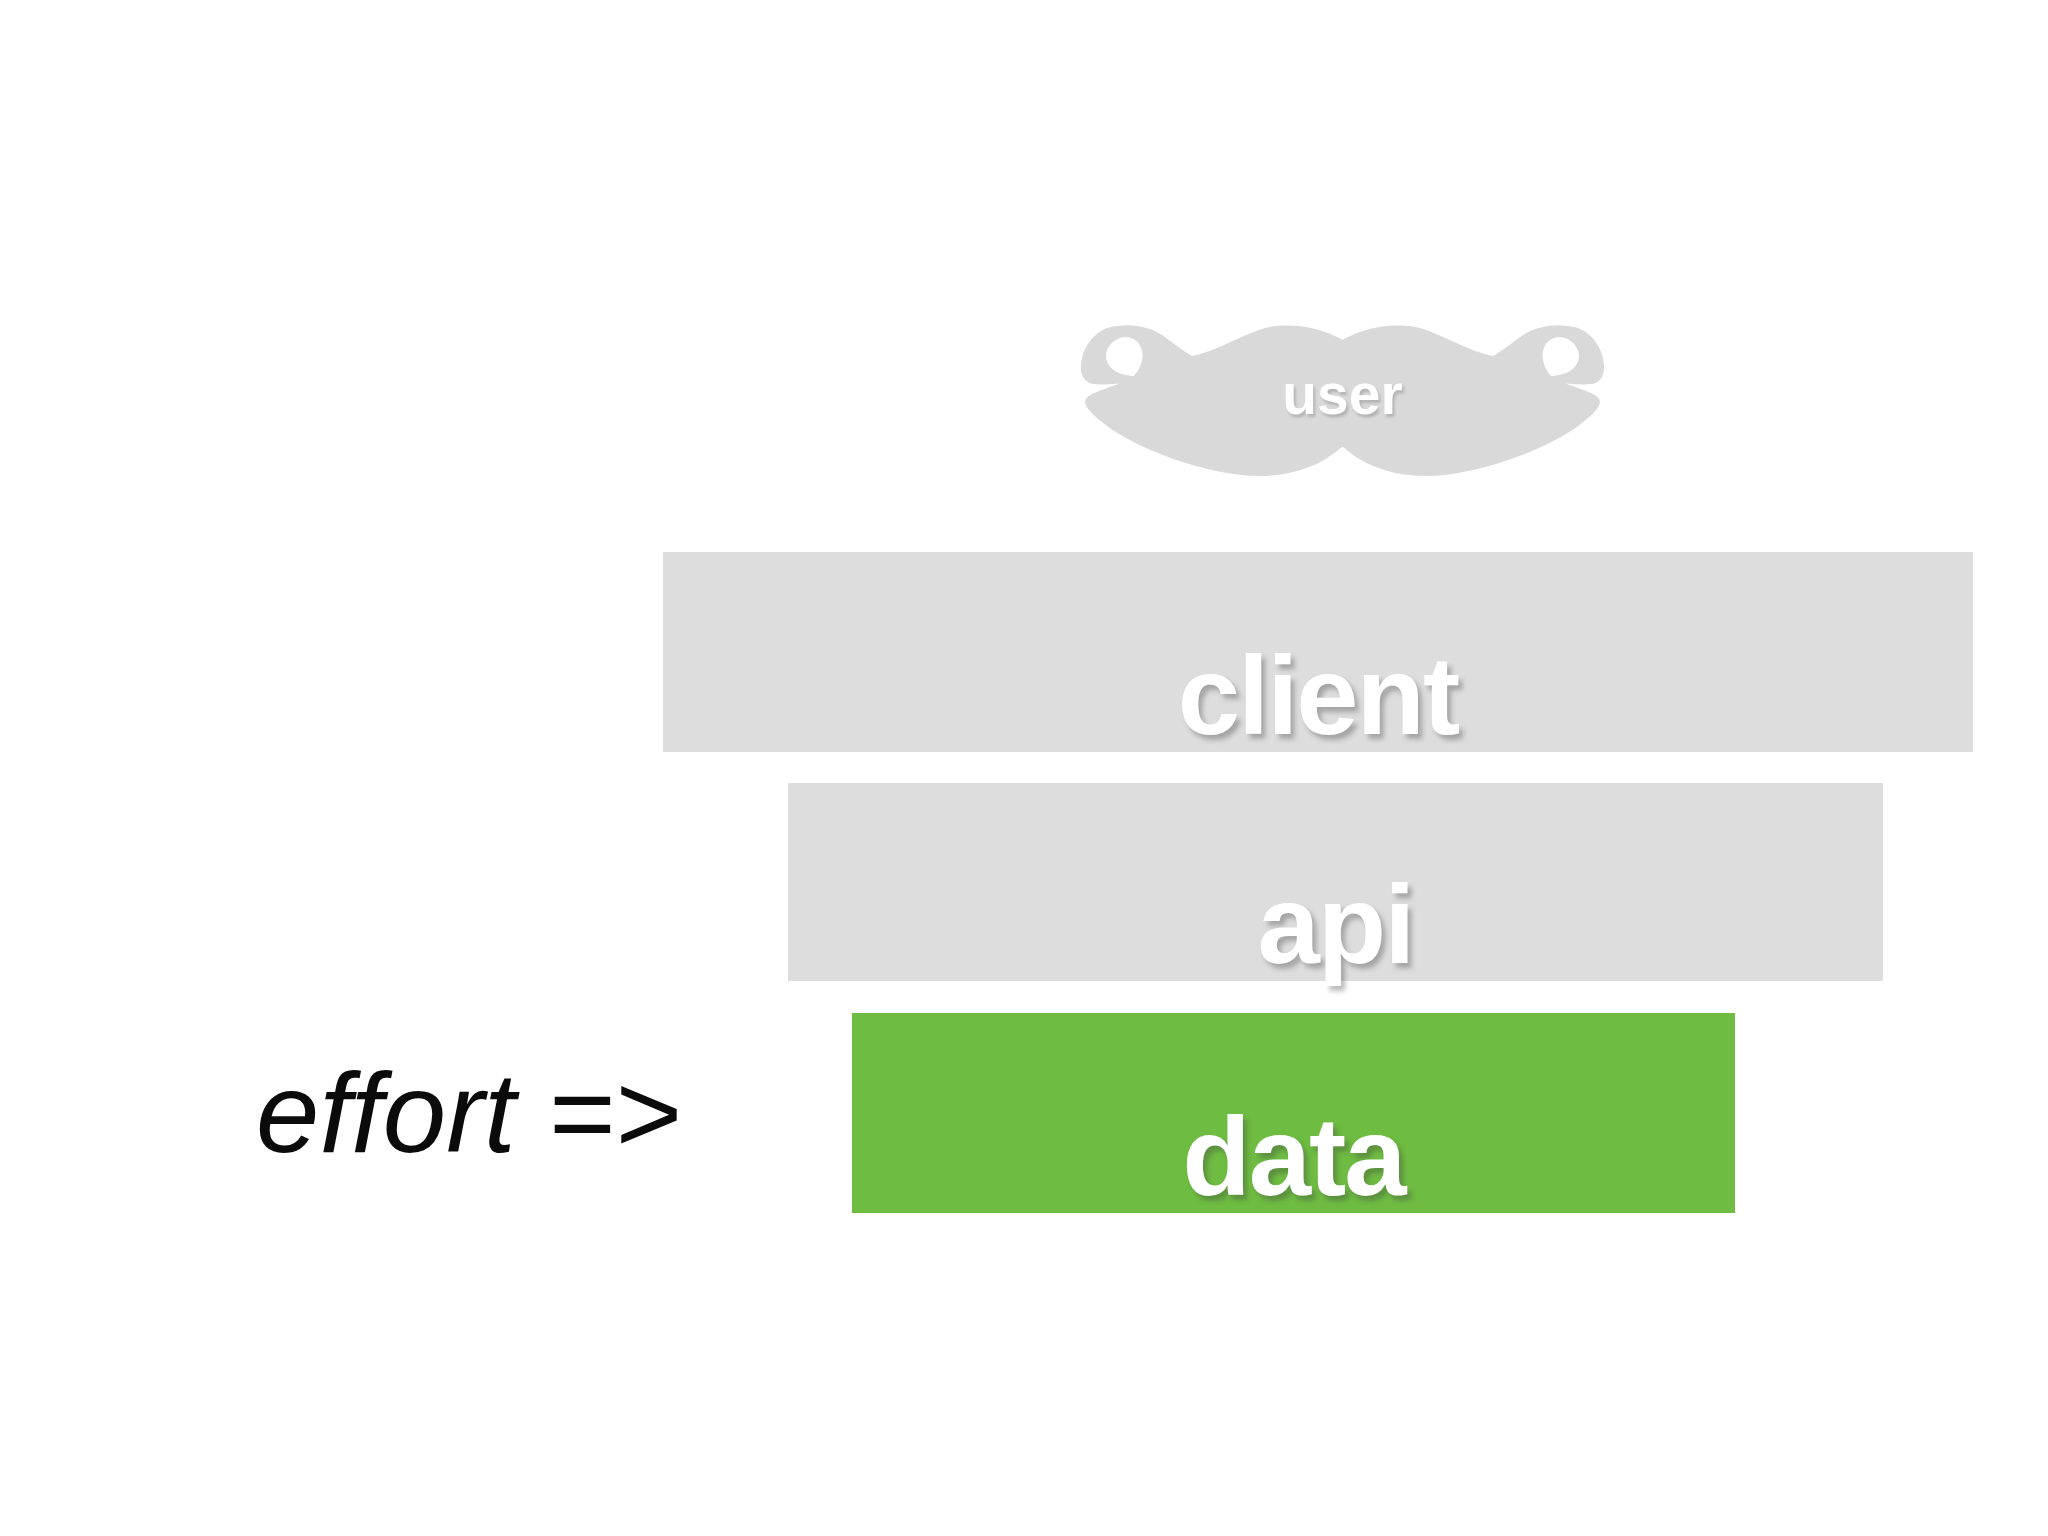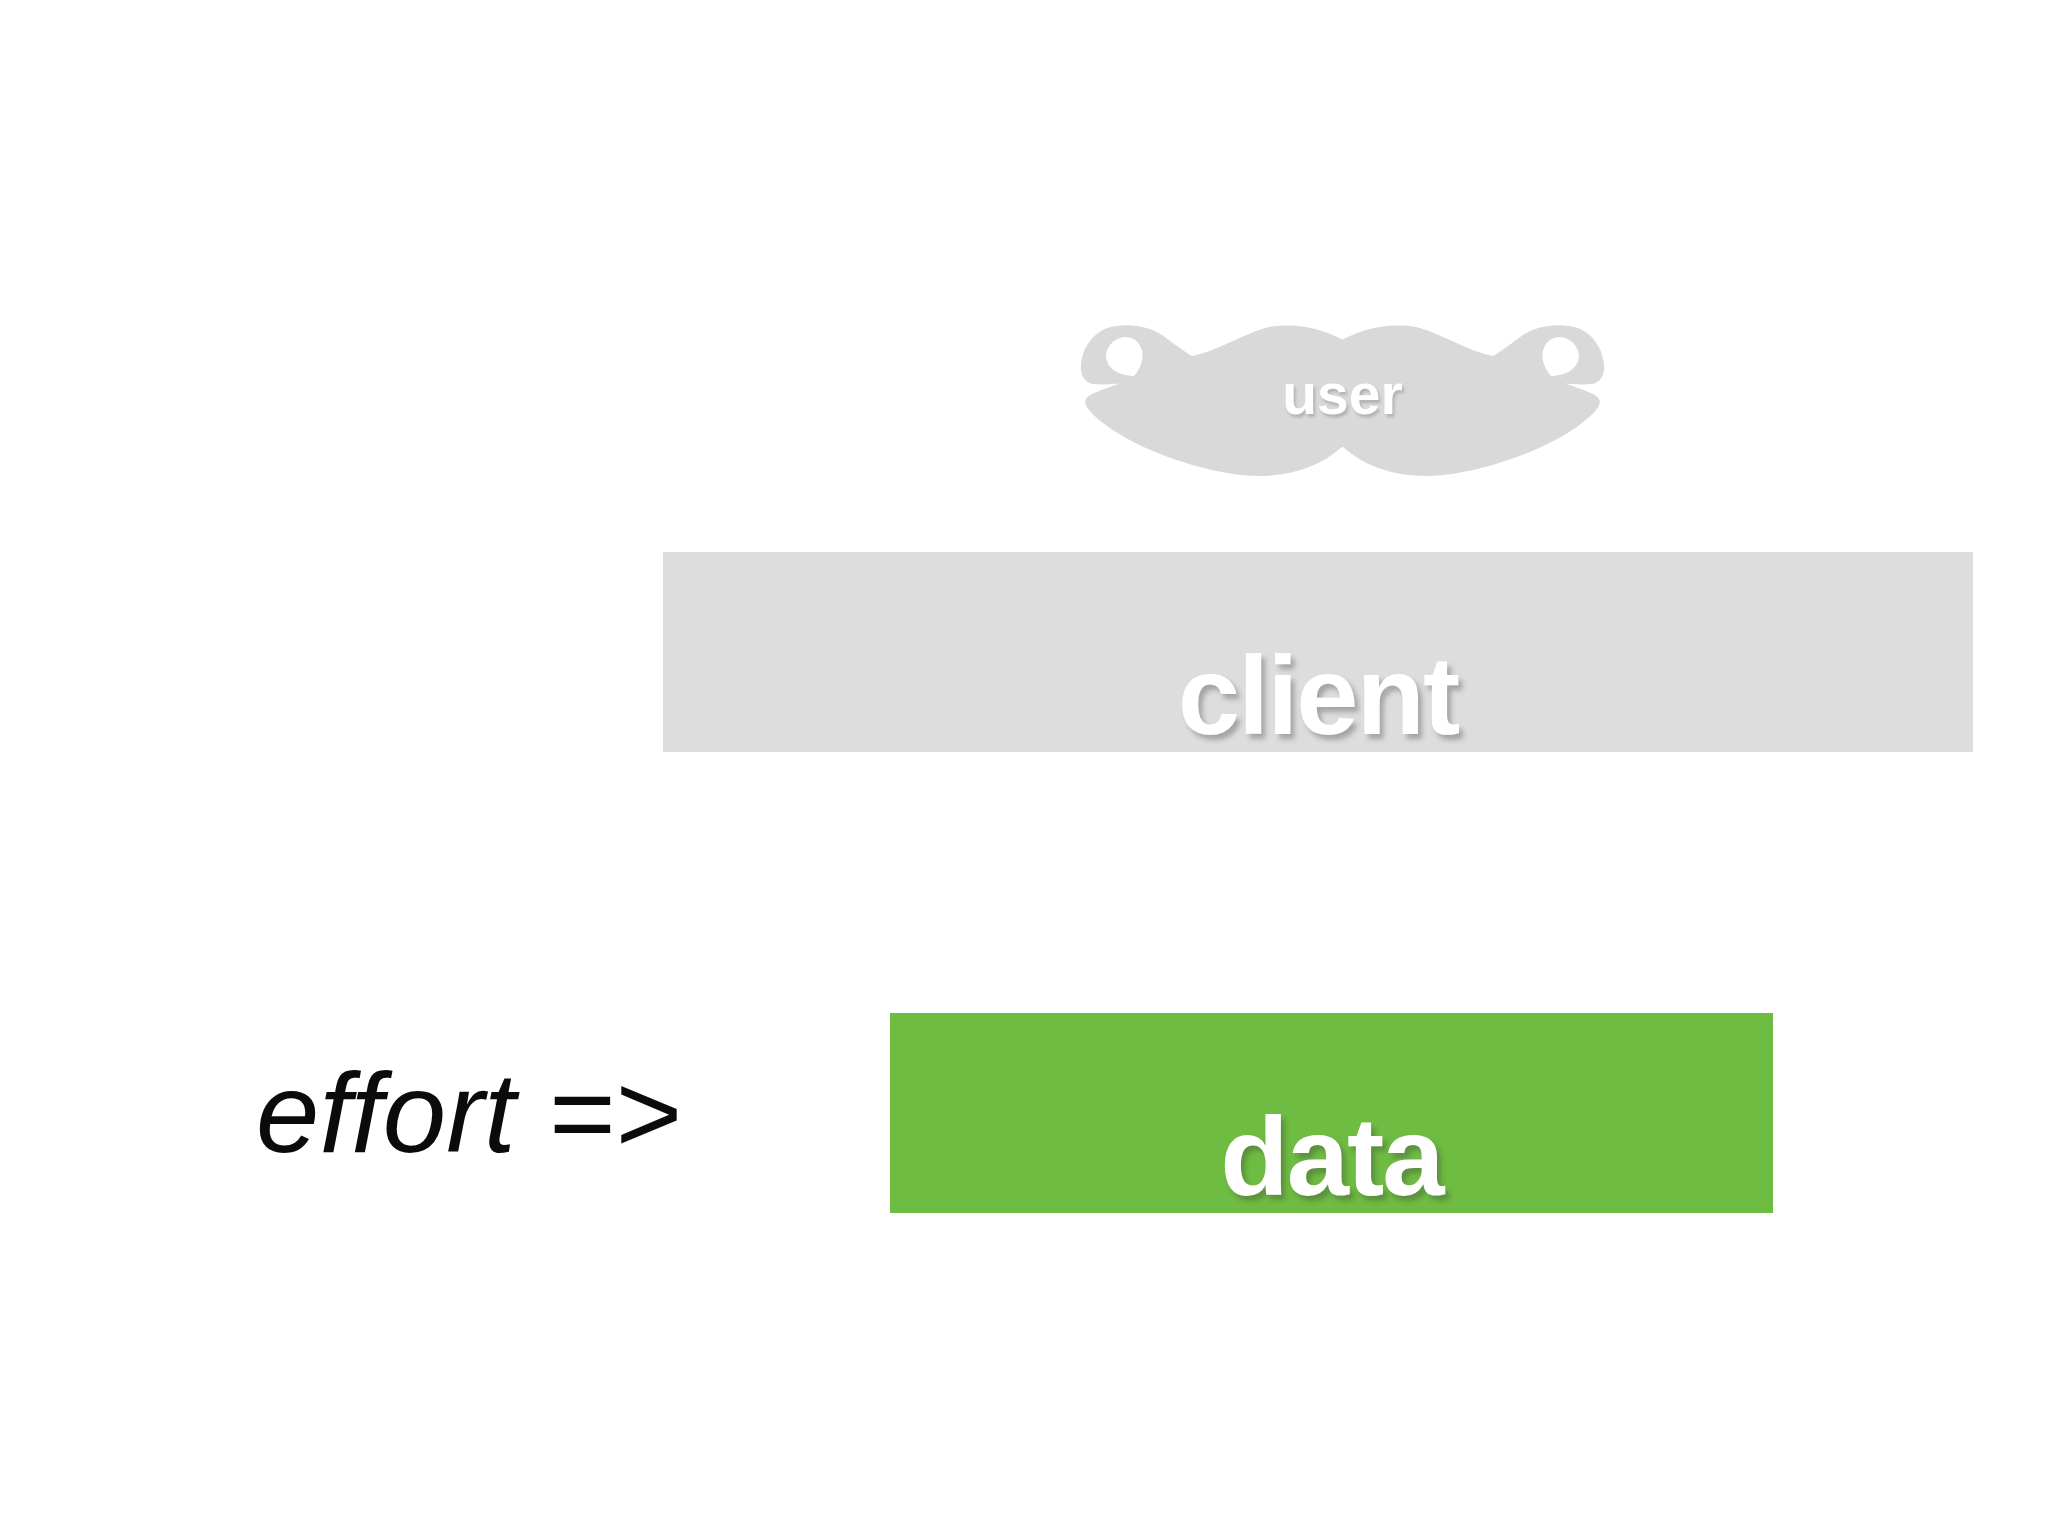--- a/index.html
+++ b/index.html
@@ -53,21 +53,21 @@
   .layer-label {
     font-size: 112px;
     font-weight: bold;
     letter-spacing: -2px;
     color: #ffffff;
     text-shadow: 4px 5px 5px rgba(60,60,60,0.35);
     line-height: 1;
   }
   #bar-client { left: 663px; top: 552px;  width: 1310px; height: 200px; }
   #bar-api    { left: 788px; top: 783px;  width: 1095px; height: 198px; }
-  #bar-data   { left: 890px; top: 1013px; width: 883px;  height: 200px; }
+  #bar-data   { left: 852px; top: 1013px; width: 883px;  height: 200px; }
 
   
   #effort-label {
     position: absolute;
     left: 256px;
     top: 1056px;
     font-size: 114px;
     font-style: italic;
     font-weight: normal;
     color: #0b0b0b;
@@ -111,20 +111,23 @@
         <use href="#mhalf" transform="translate(535,0) scale(-1,1)"></use>
       </g>
     </svg>
   </div>
   <div id="user-label">user</div>
 
   <div class="layer-bar" id="bar-client" style="background: rgb(221, 221, 221);">
     <span class="layer-label" style="color: rgb(255, 255, 255);">client</span>
   </div>
 
+  <div class="layer-bar" id="bar-api" style="background: rgb(221, 221, 221);">
+    <span class="layer-label" style="color: rgb(255, 255, 255);">api</span>
+  </div>
 
   <div class="layer-bar" id="bar-data" style="background: rgb(110, 188, 66);">
     <span class="layer-label" style="color: rgb(255, 255, 255);">data</span>
   </div>
 
   <div id="effort-label">effort =&gt;</div>
 
 </div>
 
 </body></html>

